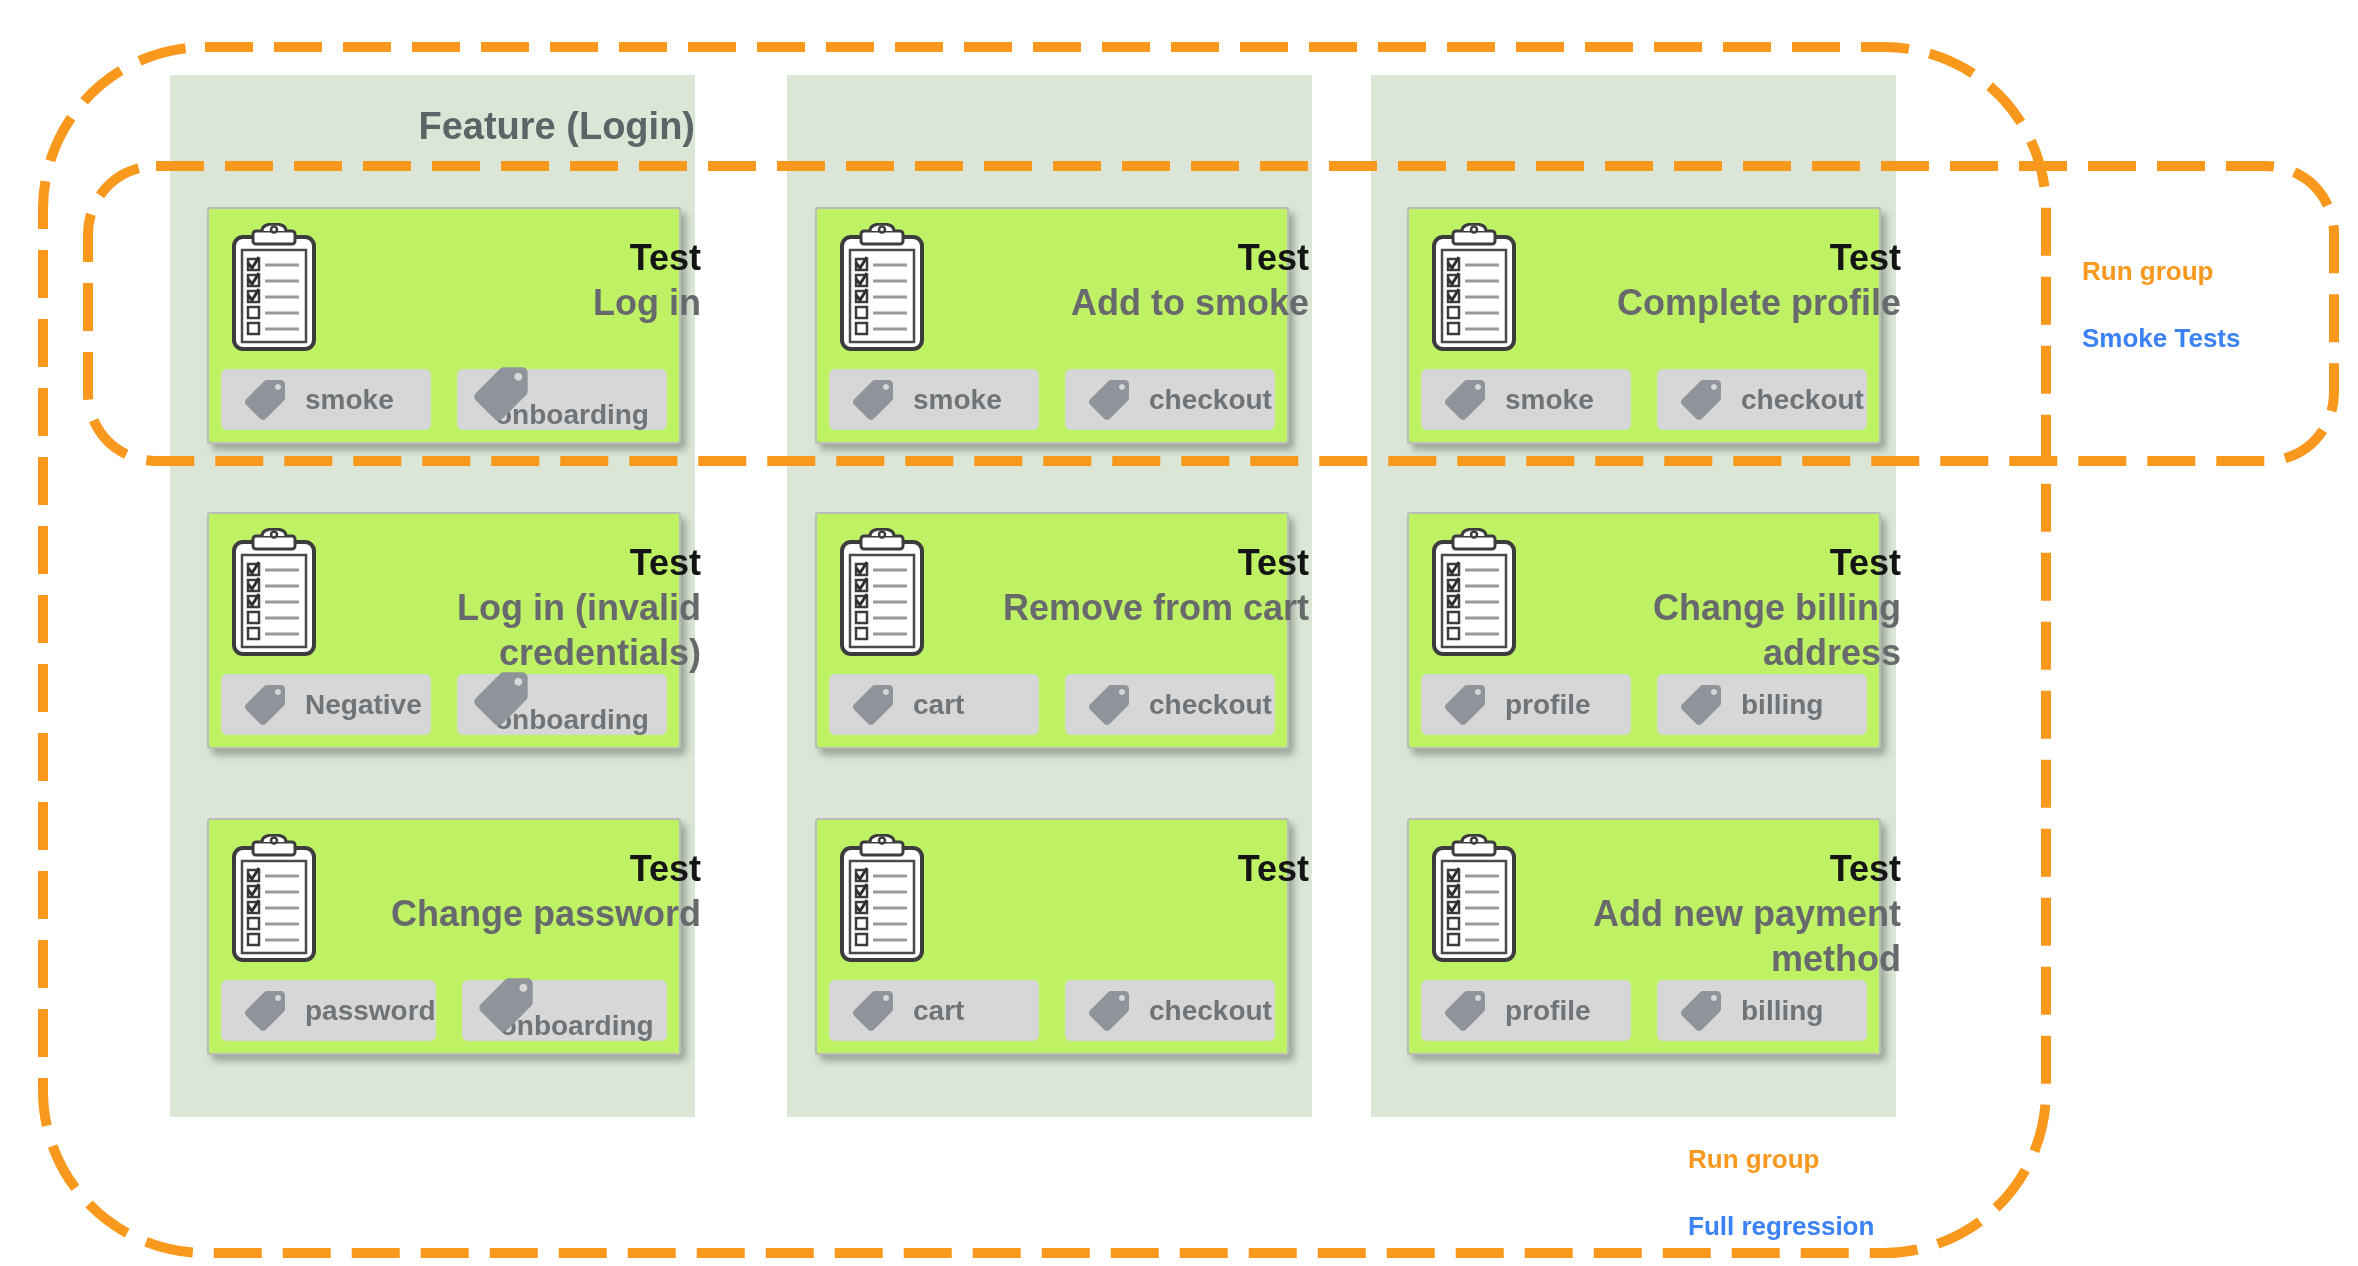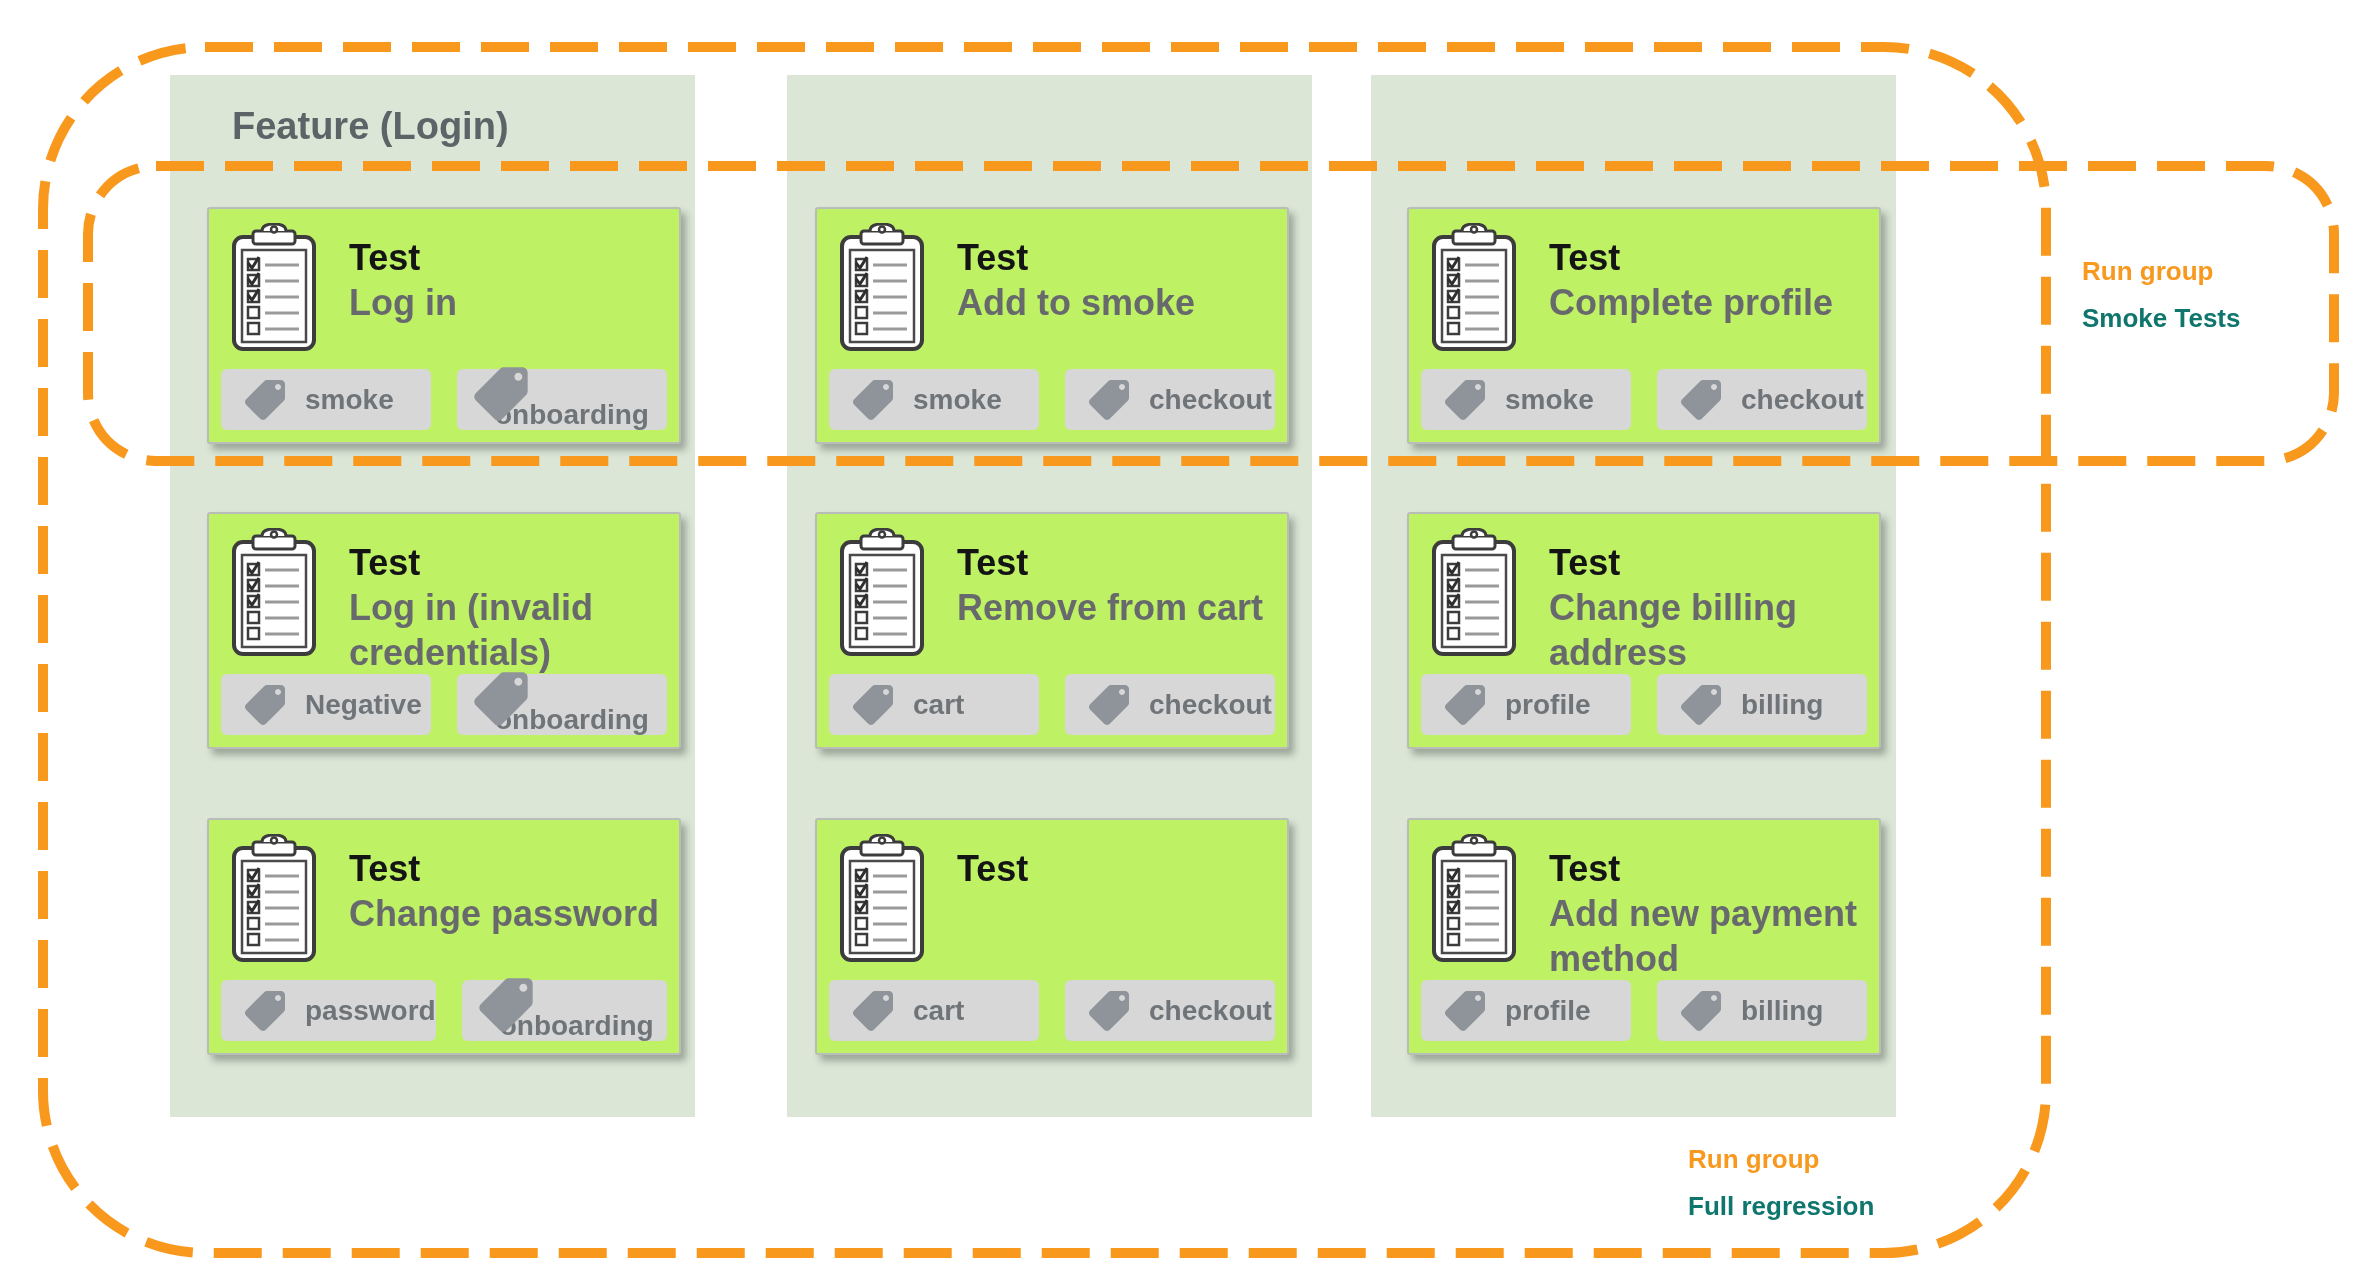--- a/index.html
+++ b/index.html
@@ -3,21 +3,21 @@
 <meta charset="utf-8">
 <title>Test Run Groups Diagram</title>
 <style>
   html,body{margin:0;padding:0;background:#ffffff;}
   .canvas{
     position:relative;width:2358px;height:1266px;background:#ffffff;
     font-family:"Liberation Sans",sans-serif;overflow:hidden;
   }
   
   .feature-col{
-    position:absolute;top:75px;width:525px;height:1042px;background:#dbe6d6;
+    position:absolute;top:75px;width:525px;height:1042px;background:#dbe6d6;text-align:right;
   }
   .feature-title{
     margin:0;padding:30px 0 0 62px;font-size:38px;font-weight:bold;
     color:#5d6468;white-space:nowrap;
   }
   
   .card{
     position:absolute;width:470px;height:233px;background:#bef264;
     border:2px solid #b9bdb9;border-radius:3px;
     box-shadow:5px 6px 7px rgba(40,50,40,0.35);
@@ -42,21 +42,21 @@
     margin-left:16px;font-size:28px;font-weight:bold;color:#6f7478;white-space:nowrap;
   }
   
   .chip.overlap .tag-icon{width:64px;height:64px;margin-left:12px;margin-top:-12px;position:relative;z-index:2;}
   .chip.overlap .chip-label{margin-left:-38px;margin-top:30px;position:relative;z-index:1;}
   
   .overlay{position:absolute;left:0;top:0;pointer-events:none;}
   
   .run-label{position:absolute;font-size:26px;font-weight:bold;line-height:47px;white-space:nowrap;}
   .run-label .rl-title{color:#f8981d;}
-  .run-label .rl-name{color:#0f766e;}
+  .run-label .rl-name{color:#3b82f6;margin-top:20px;}
   .defs-hidden{position:absolute;width:0;height:0;overflow:hidden;}
 </style>
 </head>
 <body>
 
 <svg class="defs-hidden" aria-hidden="true">
   <defs>
     <symbol id="sym-clipboard" viewBox="0 0 86 130">
       <rect x="3" y="14" width="80" height="112" rx="9" fill="#ffffff" stroke="#3c3c3c" stroke-width="4"></rect>
       <rect x="11" y="27" width="64" height="92" fill="#ffffff" stroke="#4a4a4a" stroke-width="2.5"></rect>

